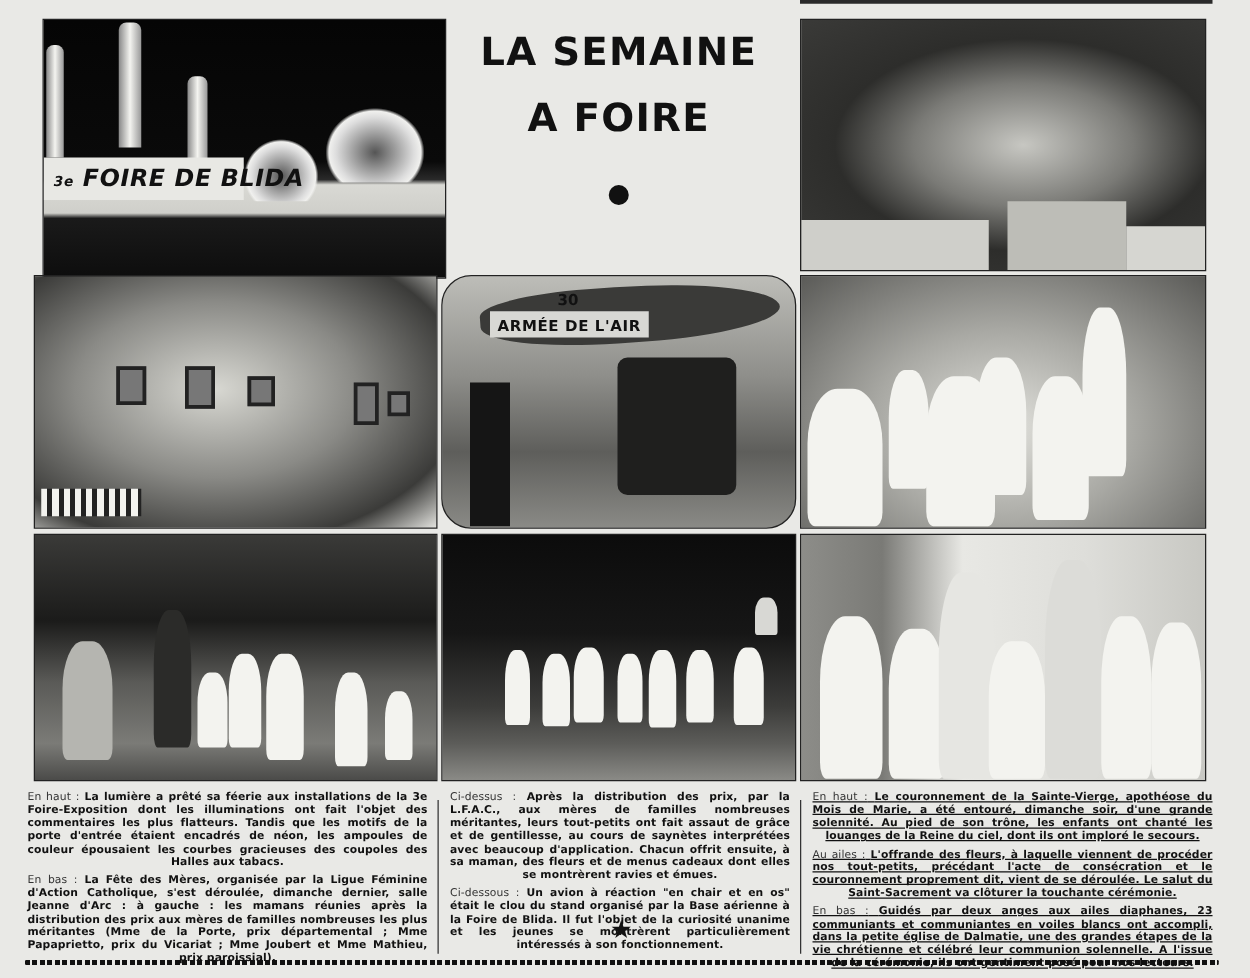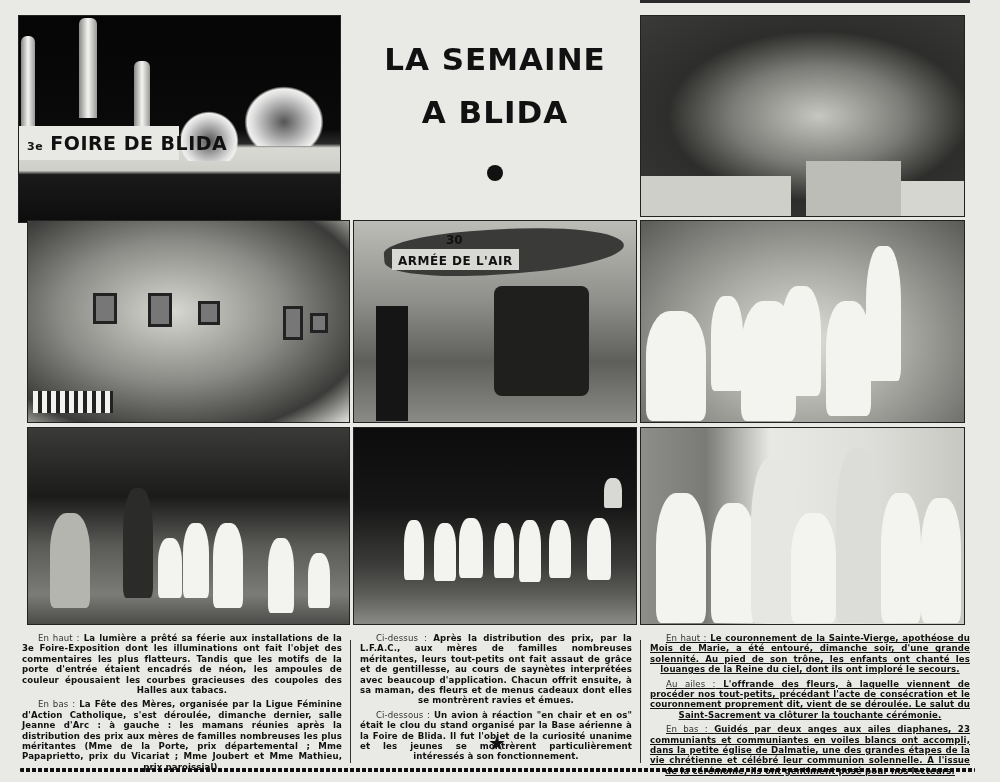--- a/index.html
+++ b/index.html
@@ -17,52 +17,52 @@
   .photo {
     position: absolute; overflow: hidden;
     border: 1px solid #222;
     box-sizing: border-box;
   }
   .photo .ph-label {
     position: absolute; color: #111; font-weight: bold;
     font-family: "DejaVu Sans", sans-serif; white-space: nowrap;
   }
   
-  #p1 { left: 18px; top: 15px; width: 323px; height: 208px;
-        background: linear-gradient(180deg,#050505 0%,#0a0a0a 55%,#2a2a2a 62%,#d9d9d4 64%,#cfcfca 75%,#1a1a1a 77%,#0d0d0d 100%); }
+  #p1 { left: 34px; top: 15px; width: 323px; height: 208px;
+        background: linear-gradient(180deg,#050505 0%,#0a0a0a 55%,#2a2a2a 62%,#d9d9d4 64%,#cfcfca 75%,#1a1a1a 77%,#0d0d0d 100%); font-style: italic; }
   #p1 .tower { position:absolute; background: linear-gradient(90deg,#888,#f4f4f0,#999); border-radius: 6px 6px 0 0; }
   #p1 .dome  { position:absolute; background: radial-gradient(ellipse at 50% 60%, #555 0%, #ddd 55%, #f0f0ee 65%, transparent 70%); }
   #p1 .sign  { position:absolute; left:0; top:110px; width:160px; height:34px; background:#e8e8e4; }
   #p1 .ph-label { left: 8px; top: 116px; font-size: 19px; letter-spacing: 0.5px; }
   #p1 .ph-label small { font-size: 11px; }
 
   #title-box { position: absolute; left: 352px; top: 12px; width: 286px; height: 205px; }
   #title-box .line {
     text-align: center; font-family: "DejaVu Sans", sans-serif; font-weight: bold;
     font-size: 31px; letter-spacing: 1px; line-height: 1;
   }
-  #title-box .l1 { margin-top: 32px; }
+  #title-box .l1 { margin-top: 15px; }
   #title-box .l2 { margin-top: 22px; }
   #title-box .dot { width: 16px; height: 16px; background:#111; border-radius:50%; margin: 37px auto 0; }
 
   #p3 { left: 640px; top: 15px; width: 325px; height: 202px;
         background: radial-gradient(ellipse at 55% 50%, #c7c7c2 0%, #7a7a76 35%, #2d2d2b 60%, #3a3a38 100%); }
   #p3 .altar { position:absolute; left: 165px; top: 145px; width: 95px; height: 55px; background:#bdbdb7; }
   #p3 .rail1 { position:absolute; left: 0; top: 160px; width: 150px; height: 42px; background:#cfcfca; }
   #p3 .rail2 { position:absolute; left: 260px; top: 165px; width: 65px; height: 37px; background:#d6d6d1; }
 
   
   #p4 { left: 27px; top: 220px; width: 323px; height: 203px;
         background: radial-gradient(ellipse at 45% 45%, #d8d8d2 0%, #8a8a86 45%, #3b3b39 80%, #e2e2de 100%); }
   #p4 .fence { position:absolute; left:5px; top:170px; width:80px; height:22px;
         background: repeating-linear-gradient(90deg,#f2f2ee 0 5px,#222 5px 9px); }
   #p4 .frame { position:absolute; border:3px solid #222; background:#777; }
 
   #p5 { left: 353px; top: 220px; width: 284px; height: 203px;
-        background: linear-gradient(180deg,#bdbdb8 0%,#8e8e8a 40%,#5e5e5b 70%,#8a8a86 100%); }
+        background: linear-gradient(180deg,#bdbdb8 0%,#8e8e8a 40%,#5e5e5b 70%,#8a8a86 100%); border-radius: 24px; }
   #p5 .wing { position:absolute; left: 30px; top: 8px; width: 240px; height: 45px;
         background:#3a3a38; border-radius: 40% 60% 50% 50%; transform: rotate(-4deg); }
   #p5 .plate { position:absolute; left: 38px; top: 28px; background:#d8d8d4; padding: 1px 6px; }
   #p5 .ph-label { position: static; font-size: 12px; letter-spacing: 0.5px; }
   #p5 .num { position:absolute; left: 92px; top: 12px; font-size: 12px; font-weight: bold; color:#111; }
   #p5 .engine { position:absolute; left: 140px; top: 65px; width: 95px; height: 110px; background:#1f1f1e; border-radius: 8px; }
   #p5 .post { position:absolute; left: 22px; top: 85px; width: 32px; height: 115px; background:#151515; }
 
   #p6 { left: 640px; top: 220px; width: 325px; height: 203px;
         background: radial-gradient(ellipse at 50% 60%, #e1e1dc 0%, #a9a9a4 45%, #5a5a57 100%); }
@@ -77,21 +77,21 @@
   .kid { position:absolute; background:#f3f3ef; border-radius: 40% 40% 10% 10%; }
   .kid.dark { background:#2b2b29; }
 
   
   .cap {
     position: absolute; top: 633px; font-size: 8.6px; line-height: 10.4px;
     text-align: justify; text-align-last: center; font-weight: bold;
     font-family: "DejaVu Sans", sans-serif; letter-spacing: 0.1px;
   }
   .cap p { margin: 0 0 4px 0; }
-  .cap .lead { font-weight: normal; color: #333; margin-left: 16px; }
+  .cap .lead { font-weight: normal; color: #333; }
   #cap1 { left: 22px; width: 320px; }
   #cap2 { left: 360px; width: 272px; }
   #cap3 { left: 650px; width: 320px; text-decoration: underline; }
   .vsep { position:absolute; top: 640px; width: 1px; height: 123px; background:#333; }
   .star { position:absolute; left: 488px; top: 733px; font-size: 20px; line-height: 1; }
   .dotline {
     position:absolute; left: 20px; top: 768px; width: 955px; height: 4px;
     background: repeating-linear-gradient(90deg,#111 0 4px,transparent 4px 6px);
     border-radius: 1px;
   }
@@ -106,21 +106,21 @@
   <div class="tower" style="left:60px;top:2px;width:18px;height:100px;"></div>
   <div class="tower" style="left:115px;top:45px;width:16px;height:75px;"></div>
   <div class="dome" style="left:160px;top:95px;width:60px;height:50px;"></div>
   <div class="dome" style="left:225px;top:70px;width:80px;height:60px;"></div>
   <div class="sign"></div>
   <div class="ph-label"><small>3e</small> <span>FOIRE DE BLIDA</span></div>
 </div>
 
 <div id="title-box">
   <div class="line l1">LA SEMAINE</div>
-  <div class="line l2">A BLIDA</div>
+  <div class="line l2">A FOIRE</div>
   <div class="dot"></div>
 </div>
 
 <div class="photo" id="p3">
   <div class="rail1"></div>
   <div class="altar"></div>
   <div class="rail2"></div>
 </div>
 
 <div class="photo" id="p4">

